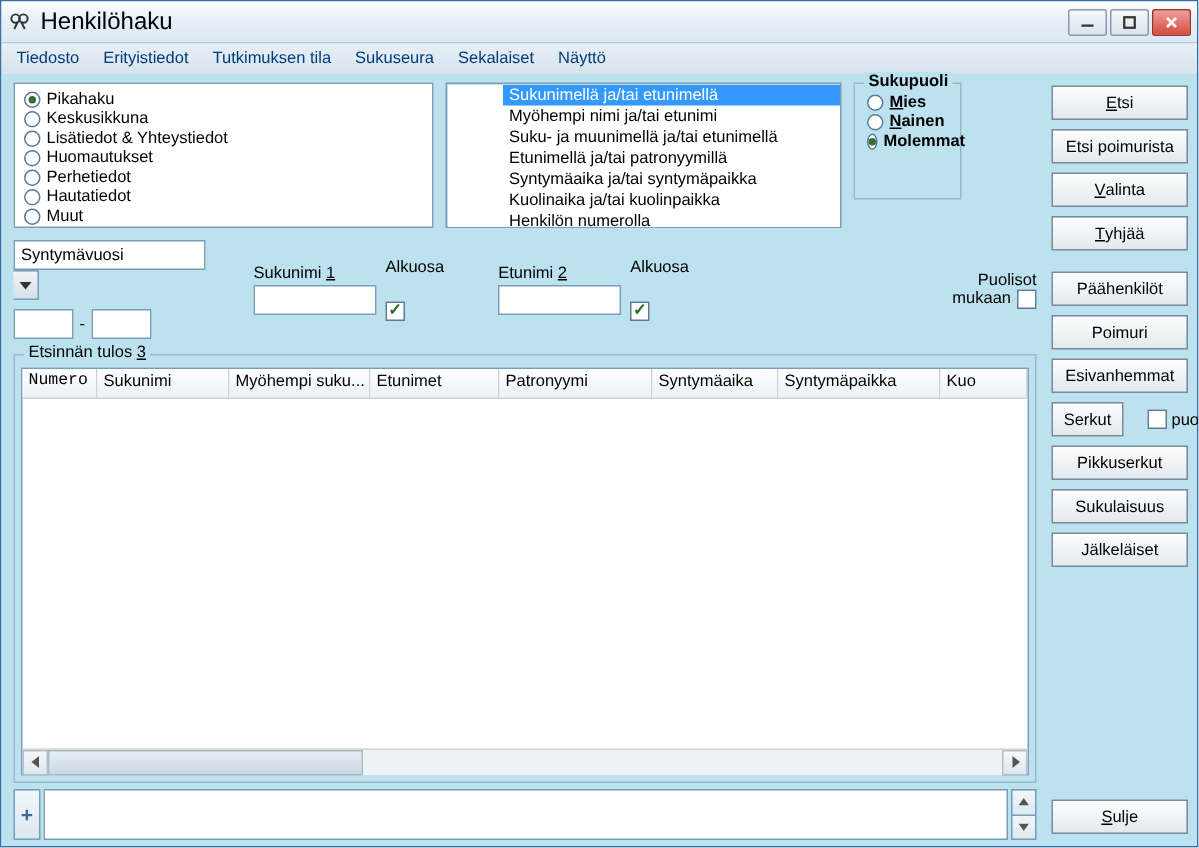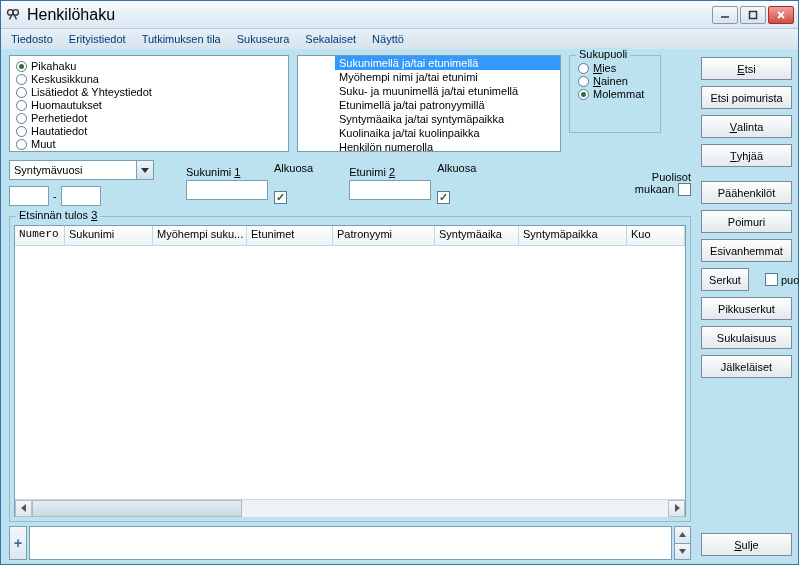--- a/index.html
+++ b/index.html
@@ -20,25 +20,25 @@
 .top-row { display: flex; gap: 8px; }
 .radio-panel { background: #fff; border: 1px solid #7a9db8; width: 280px; height: 97px; padding: 4px 6px; display: flex; flex-direction: column; gap: 1px; }
 .radio-row { display: flex; align-items: center; gap: 4px; cursor: pointer; }
 .radio-dot { width: 11px; height: 11px; border: 1px solid #5a7a95; border-radius: 50%; background: #fff; display: flex; align-items: center; justify-content: center; }
 .radio-dot.checked::after { content: ""; width: 5px; height: 5px; border-radius: 50%; background: #3a6a3a; }
 .listbox { background: #fff; border: 1px solid #7a9db8; width: 264px; height: 97px; overflow-y: scroll; font-size: 11px; }
 .list-item { padding: 1px 4px; white-space: nowrap; cursor: pointer; margin-left: 37px; }
 .list-item.selected { background: #3399ff; color: #fff; }
 .fieldset { border: 1px solid #99b8c8; padding: 2px 8px 8px 8px; position: relative; }
 .fieldset-legend { position: absolute; top: -8px; left: 6px; background: #bce2f0; padding: 0 3px; font-size: 11px; }
-.gender-set { width: 92px; height: 78px; }
+.gender-set { width: 72px; height: 78px; font-weight: bold; }
 .gender-body { padding-top: 4px; display: flex; flex-direction: column; gap: 1px; }
 .underline-key { text-decoration: underline; }
 .row2 { display: flex; align-items: center; gap: 6px; margin-top: 8px; }
-.combo { display: flex; }
+.combo { display: flex; flex-direction: column; }
 .combo input { width: 128px; height: 20px; border: 1px solid #7a9db8; padding: 0 4px; font-size: 11px; }
 .combo-btn { width: 17px; height: 20px; border: 1px solid #7a9db8; border-left: none; background: linear-gradient(to bottom, #f0f4f8, #d4e0e8); display: flex; align-items: center; justify-content: center; cursor: pointer; }
 .combo-btn::after { content: ""; border-left: 4px solid transparent; border-right: 4px solid transparent; border-top: 5px solid #333; }
 .small-input { width: 40px; height: 20px; border: 1px solid #7a9db8; background: #fff; }
 .text-input { width: 82px; height: 20px; border: 1px solid #7a9db8; background: #fff; }
 .field-block { display: flex; flex-direction: column; gap: 2px; }
 .field-label { font-size: 11px; }
 .field-row { display: flex; align-items: center; gap: 6px; }
 .checkbox { width: 13px; height: 13px; border: 1px solid #5a7a95; background: #fff; display: flex; align-items: center; justify-content: center; cursor: pointer; }
 .checkbox.checked::after { content: "✓"; font-size: 11px; color: #2a6a2a; font-weight: bold; line-height: 1; }

